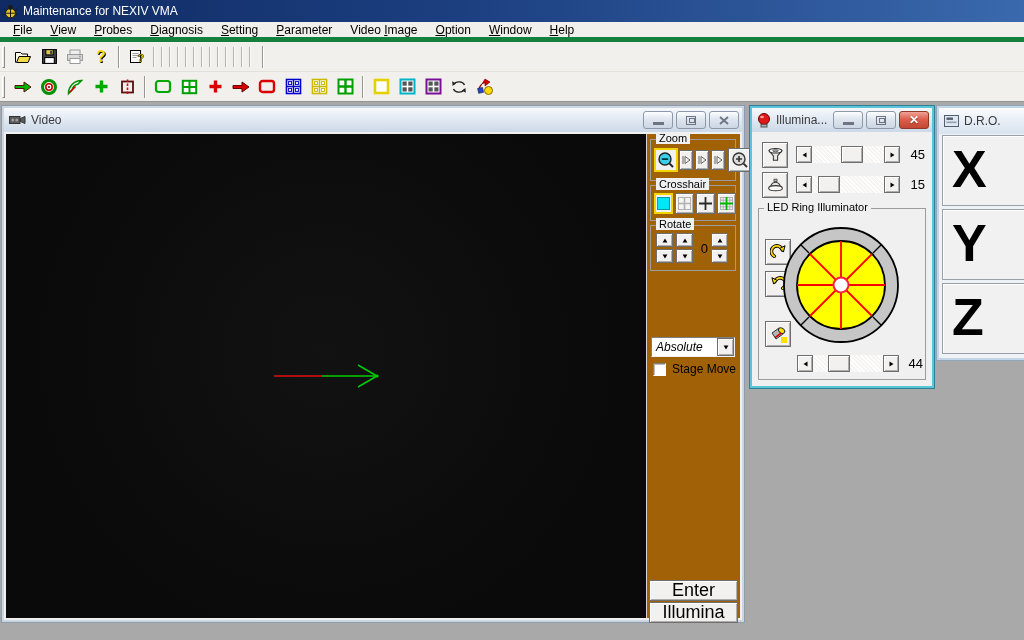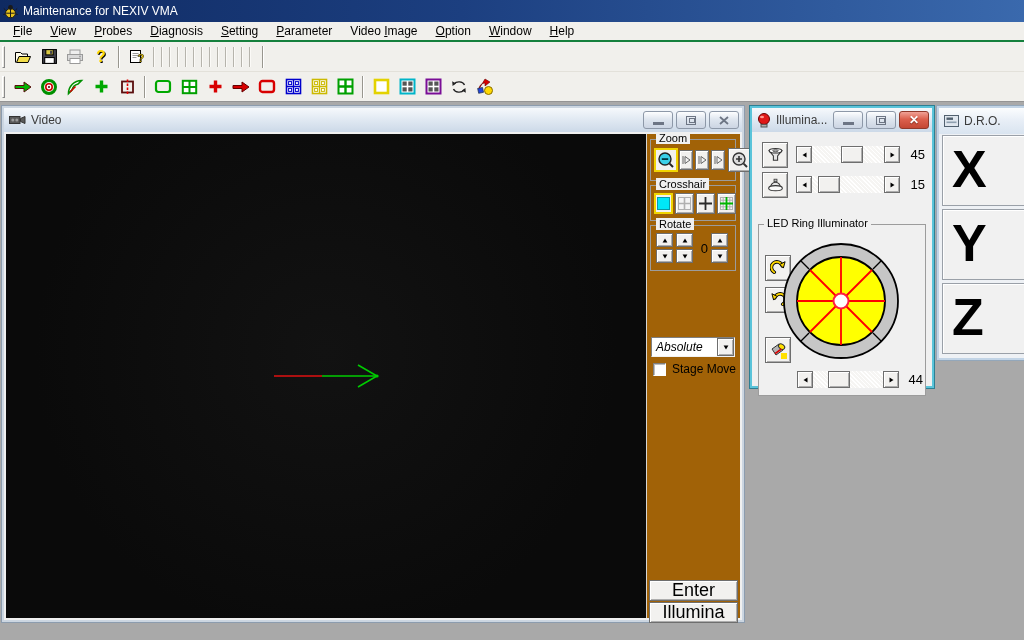--- a/index.html
+++ b/index.html
@@ -6,21 +6,21 @@
   html,body { width:1024px; height:640px; overflow:hidden; }
   body { font-family:"Liberation Sans",sans-serif; font-size:12px; color:#000; }
   #screen { position:relative; width:1024px; height:640px; background:#a9a9a9; overflow:hidden; }
 
   
   #titlebar { position:absolute; left:0; top:0; width:1024px; height:22px;
     background:linear-gradient(90deg,#0f2a62 0%,#1c3f80 45%,#3a69ad 100%);
     display:flex; align-items:center; padding-left:3px; color:#fff; }
   #titlebar .ttl { font-size:12px; margin-left:5px; }
   #menubar { position:absolute; left:0; top:22px; width:1024px; height:20px;
-    background:#f1f0ec; border-bottom:2px solid #15803d; display:flex; align-items:center; padding-left:4px; }
+    background:#f1f0ec; border-bottom:5px solid #15803d; display:flex; align-items:center; padding-left:4px; }
   .menu-item { padding:2px 9px; }
   .toolbar { position:absolute; left:0; width:1024px; background:#f1f0ec; display:flex; align-items:center; }
   #toolbar1 { top:42px; height:30px; border-bottom:1px solid #e3e1da; }
   #toolbar2 { top:72px; height:30px; border-bottom:1px solid #949494; }
   .grip { width:3px; height:22px; margin:0 5px 0 2px; background:#eceae4;
     border:1px solid; border-color:#ffffff #8a8a8a #8a8a8a #ffffff; }
   .tb-btn { width:26px; height:26px; display:flex; align-items:center; justify-content:center; }
   .tb-sep { width:2px; height:22px; border-left:1px solid #98968e; border-right:1px solid #ffffff; margin:0 4px; }
   .thin-sep { width:2px; height:20px; border-left:1px solid #b6b4ac; border-right:1px solid #fbfaf7; margin:0 3px; }
   .q-glyph { color:#ffd800; font-weight:bold; font-size:16px; text-shadow:1px 1px 0 #000; line-height:1; }
@@ -500,21 +500,21 @@
           </div>
         <div class="sb-track">
           <div class="sb-thumb btn95" style="left:8%;"></div>
         </div>
         <div class="sb-btn btn95">
             <span class="tri-r" style="transform:scale(.8);"></span>
           </div>
       </div>
       <span class="sl-val val" style="right:5px;top:43px;">15</span>
 
-      <div id="led-grp" class="grp" style="background:#f0f0f0;margin-top:16px;">
+      <div id="led-grp" class="grp" style="background:#f0f0f0;">
         <span class="grp-label">LED Ring Illuminator</span>
 
         <div class="ibtn btn95" style="left:6px;top:30px;">
           <svg width="17" height="17" viewBox="0 0 16 16">
             <path d="M4 11.5 A5.2 5.2 0 1 1 11.5 5.5" fill="none" stroke="#000" stroke-width="3.4" stroke-linecap="round"></path>
             <path d="M4 11.5 A5.2 5.2 0 1 1 11.5 5.5" fill="none" stroke="#ffd800" stroke-width="1.7" stroke-linecap="round"></path>
             <polygon points="14.2,1.6 12.6,7.6 9.2,4.2" fill="#ffd800" stroke="#000" stroke-width="0.9"></polygon>
           </svg>
         </div>
         <div class="ibtn btn95" style="left:6px;top:62px;">

